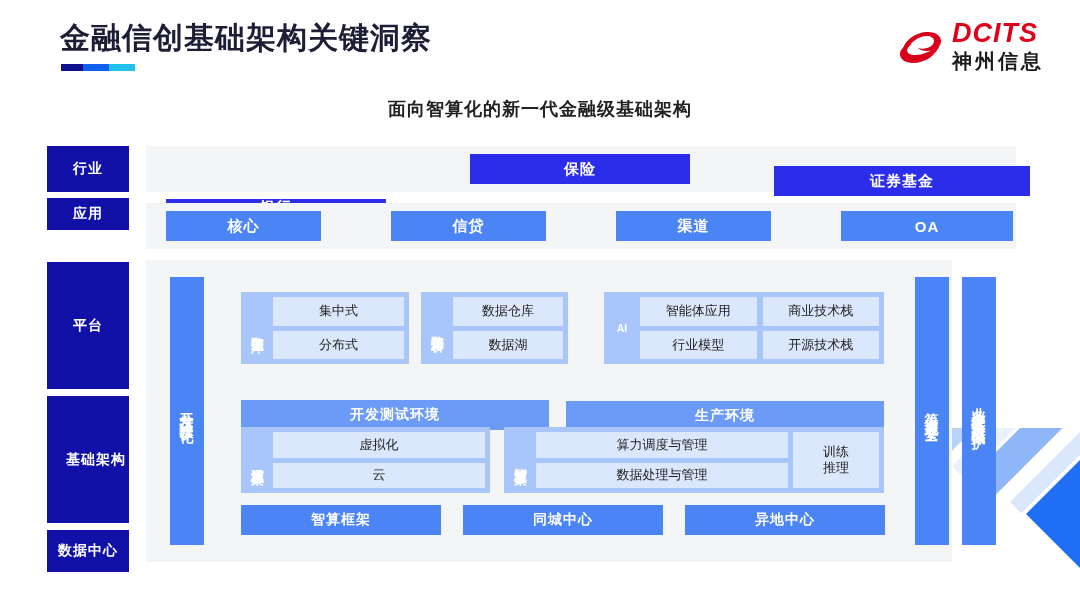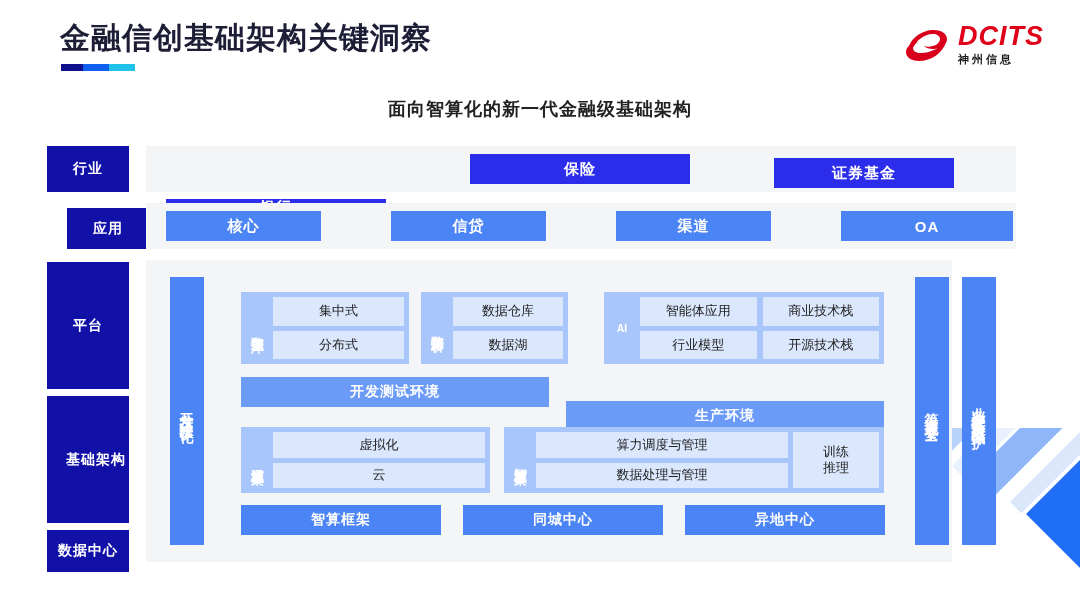--- a/index.html
+++ b/index.html
@@ -29,21 +29,21 @@
   .accent { position: absolute; left: 61px; top: 64px; display: flex; width: 74px; height: 7px; }
   .accent span { height: 100%; }
   .accent .a1 { width: 22px; background: #10108c; }
   .accent .a2 { width: 26px; background: #1060f0; }
   .accent .a3 { width: 26px; background: #22c1ea; }
 
   .logo { position: absolute; right: 36px; top: 20px; display: flex; align-items: center; gap: 8px; }
   .logo-mark { width: 48px; height: 48px; }
   .logo-txt { display: flex; flex-direction: column; line-height: 1; }
   .logo-en { font-size: 27px; font-weight: 700; color: #e1001a; font-style: italic; letter-spacing: 1px; }
-  .logo-cn { font-size: 11px; font-weight: 700; color: #1a1a1a; letter-spacing: 3px; margin-top: 4px; }
+  .logo-cn { font-size: 20px; font-weight: 700; color: #1a1a1a; letter-spacing: 3px; margin-top: 4px; }
 
   .subtitle {
     position: absolute; left: 0; right: 0; top: 97px; text-align: center;
     font-size: 18px; font-weight: 700; color: #222; letter-spacing: 1px;
   }
 
   
   .layer-label {
     position: absolute; left: 47px; width: 82px;
     background: #1111a8; color: #fff; font-size: 14px; font-weight: 700;
@@ -118,29 +118,29 @@
     </span>
     <span class="logo-txt">
       <span class="logo-en">DCITS</span>
       <span class="logo-cn">神州信息</span>
     </span>
   </div>
 
   <div class="subtitle">面向智算化的新一代金融级基础架构</div>
 
   <div class="layer-label" style="top:146px;height:46px;">行业</div>
-  <div class="layer-label" style="top:208px;height:41px;margin-left:20px;">应用</div>
+  <div class="layer-label" style="top:198px;height:32px;">应用</div>
   <div class="layer-label" style="top:262px;height:127px;">平台</div>
   <div class="layer-label" style="top:396px;height:127px;padding-left:16px;">基础架构</div>
   <div class="layer-label" style="top:530px;height:42px;">数据中心</div>
 
   <div class="panel" style="left:146px;top:146px;width:870px;height:46px;">
     <div class="btn btn-industry" style="left:20px;top:8px;width:220px;height:16px;margin-top:45px;">银行</div>
     <div class="btn btn-industry" style="left:324px;top:8px;width:220px;height:30px;">保险</div>
-    <div class="btn btn-industry" style="left:628px;top:12px;width:180px;height:30px;">证券基金</div>
+    <div class="btn btn-industry" style="left:628px;top:20px;width:256px;height:30px;">证券基金</div>
   </div>
 
   <div class="panel" style="left:146px;top:203px;width:870px;height:46px;">
     <div class="btn btn-app" style="left:20px;top:8px;width:155px;height:30px;">核心</div>
     <div class="btn btn-app" style="left:245px;top:8px;width:155px;height:30px;">信贷</div>
     <div class="btn btn-app" style="left:470px;top:8px;width:155px;height:30px;">渠道</div>
     <div class="btn btn-app" style="left:695px;top:8px;width:172px;height:30px;">OA</div>
   </div>
 
   <div class="panel" style="left:146px;top:260px;width:806px;height:302px;"></div>
@@ -174,21 +174,21 @@
         <div class="cell">智能体应用</div>
         <div class="cell">行业模型</div>
       </div>
       <div class="group-col">
         <div class="cell">商业技术栈</div>
         <div class="cell">开源技术栈</div>
       </div>
     </div>
   </div>
 
-  <div class="btn btn-env" style="left:241px;top:377px;width:308px;height:30px;">开发测试环境</div>
+  <div class="btn btn-env" style="left:241px;top:400px;width:308px;height:30px;">开发测试环境</div>
   <div class="btn btn-env" style="left:566px;top:385px;width:318px;height:30px;margin-top:16px;">生产环境</div>
 
   <div class="group" style="left:241px;top:427px;width:249px;height:66px;">
     <div class="group-label">通算框架</div>
     <div class="group-items">
       <div class="cell">虚拟化</div>
       <div class="cell">云</div>
     </div>
   </div>
 

